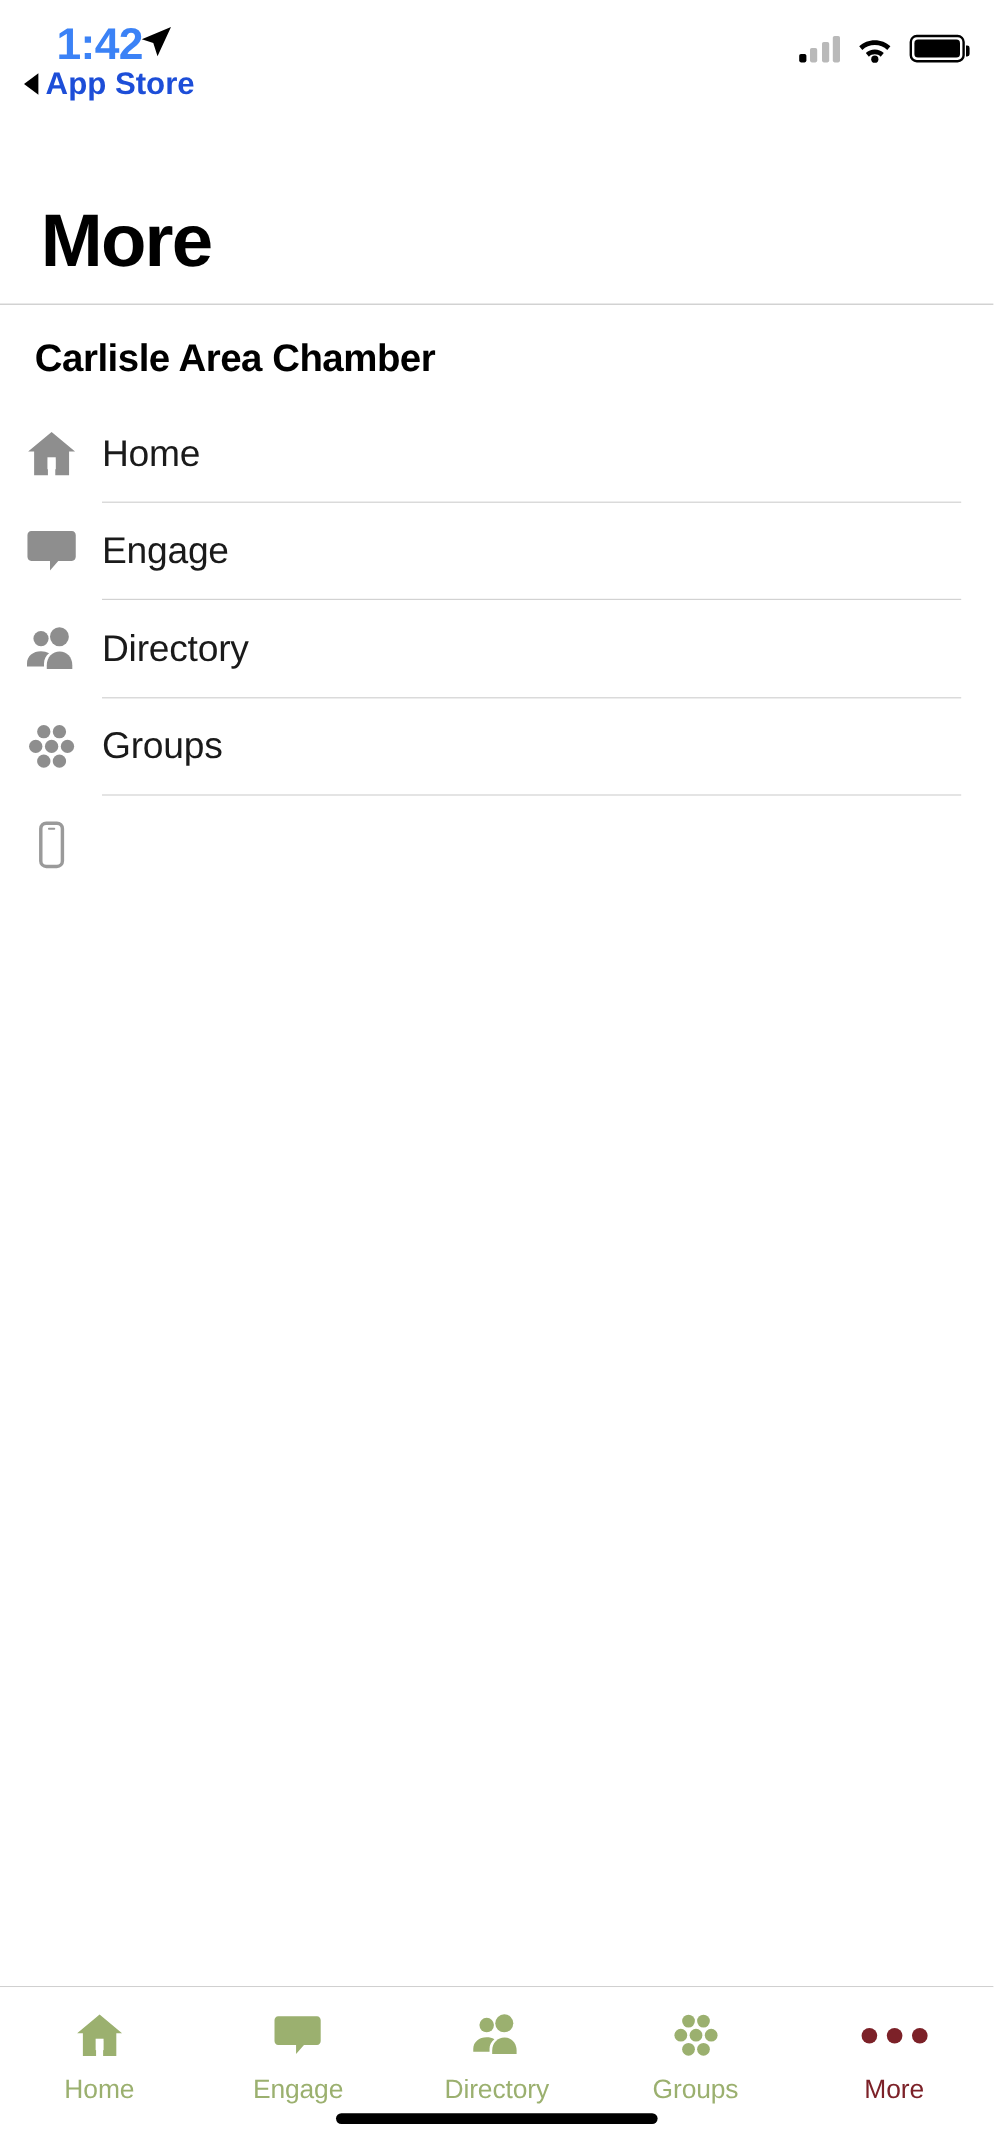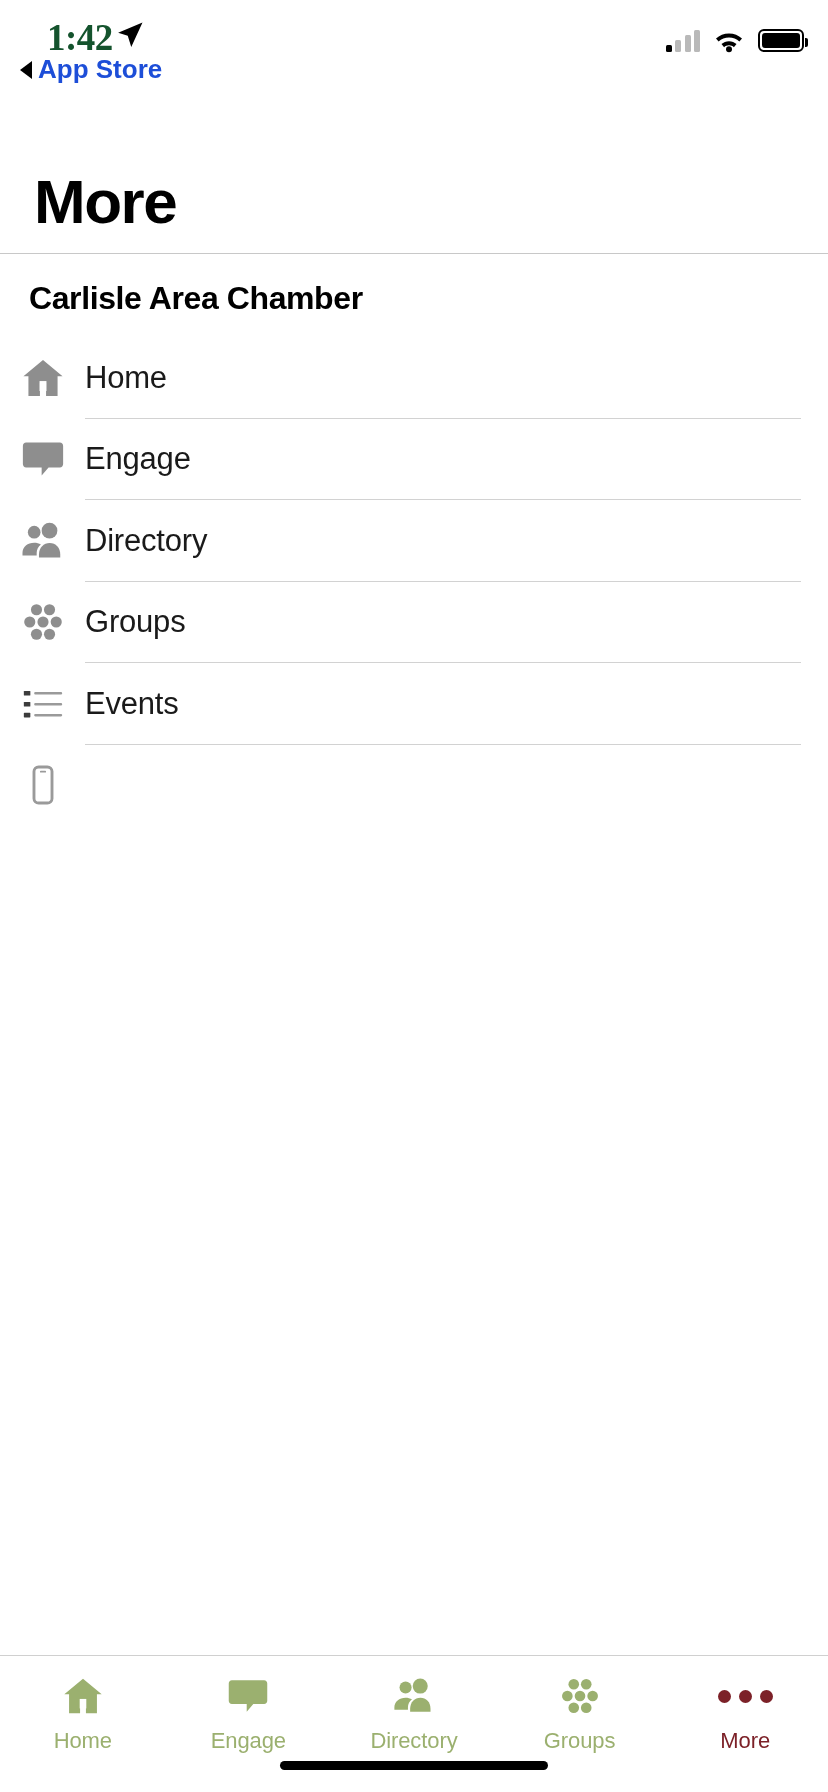--- a/index.html
+++ b/index.html
@@ -11,23 +11,22 @@
     overflow:hidden;
   }
   .phone { position:relative; width:828px; height:1792px; background:#fff; }
 
   
   .statusbar {
     position:absolute; top:0; left:0; width:828px; height:110px;
   }
   .sb-time {
     position:absolute; left:47px; top:16px;
-    font-size:37px; font-weight:bold; color:#14532d;
+    font-size:37px; font-weight:bold; color:#3b82f6;
     letter-spacing:-0.5px;
-    font-family:Liberation Serif, serif;
   }
   .sb-loc {
     position:absolute; left:115px; top:20px;
     width:30px; height:30px;
   }
   .sb-back {
     position:absolute; left:20px; top:54px;
     font-size:26px; font-weight:bold; color:#1d4ed8;
     display:flex; align-items:center; gap:6px;
   }
@@ -216,35 +215,20 @@
           <circle class="gi" cx="8.6" cy="18.4" r="2.9"></circle>
           <circle class="gi" cx="15.4" cy="18.4" r="2.9"></circle>
         </svg>
       </div>
       <div class="menu-body">
         <span class="menu-label">Groups</span>
       </div>
     </div>
 
 
-    <div class="menu-row">
-      <div class="menu-icon">
-        <svg width="46" height="46" viewBox="0 0 24 24">
-          <rect class="gi-dark" x="2" y="5.2" width="3.4" height="2.4" rx="0.3"></rect>
-          <rect class="gi-dark" x="2" y="10.9" width="3.4" height="2.4" rx="0.3"></rect>
-          <rect class="gi-dark" x="2" y="16.6" width="3.4" height="2.4" rx="0.3"></rect>
-          <rect fill="#9a9a9a" x="7.4" y="5.8" width="14.6" height="1.3" rx="0.6"></rect>
-          <rect fill="#9a9a9a" x="7.4" y="11.5" width="14.6" height="1.3" rx="0.6"></rect>
-          <rect fill="#9a9a9a" x="7.4" y="17.2" width="14.6" height="1.3" rx="0.6"></rect>
-        </svg>
-      </div>
-      <div class="menu-body">
-        <span class="menu-label">Events</span>
-      </div>
-    </div>
 
     <div class="menu-row">
       <div class="menu-icon">
         <svg width="46" height="46" viewBox="0 0 24 24">
           <rect x="7.3" y="2.6" width="9.4" height="18.8" rx="2.4" fill="none" stroke="#9a9a9a" stroke-width="1.5"></rect>
           <rect x="10.4" y="4.6" width="3.2" height="0.9" rx="0.45" fill="#9a9a9a"></rect>
         </svg>
       </div>
     </div>
 

